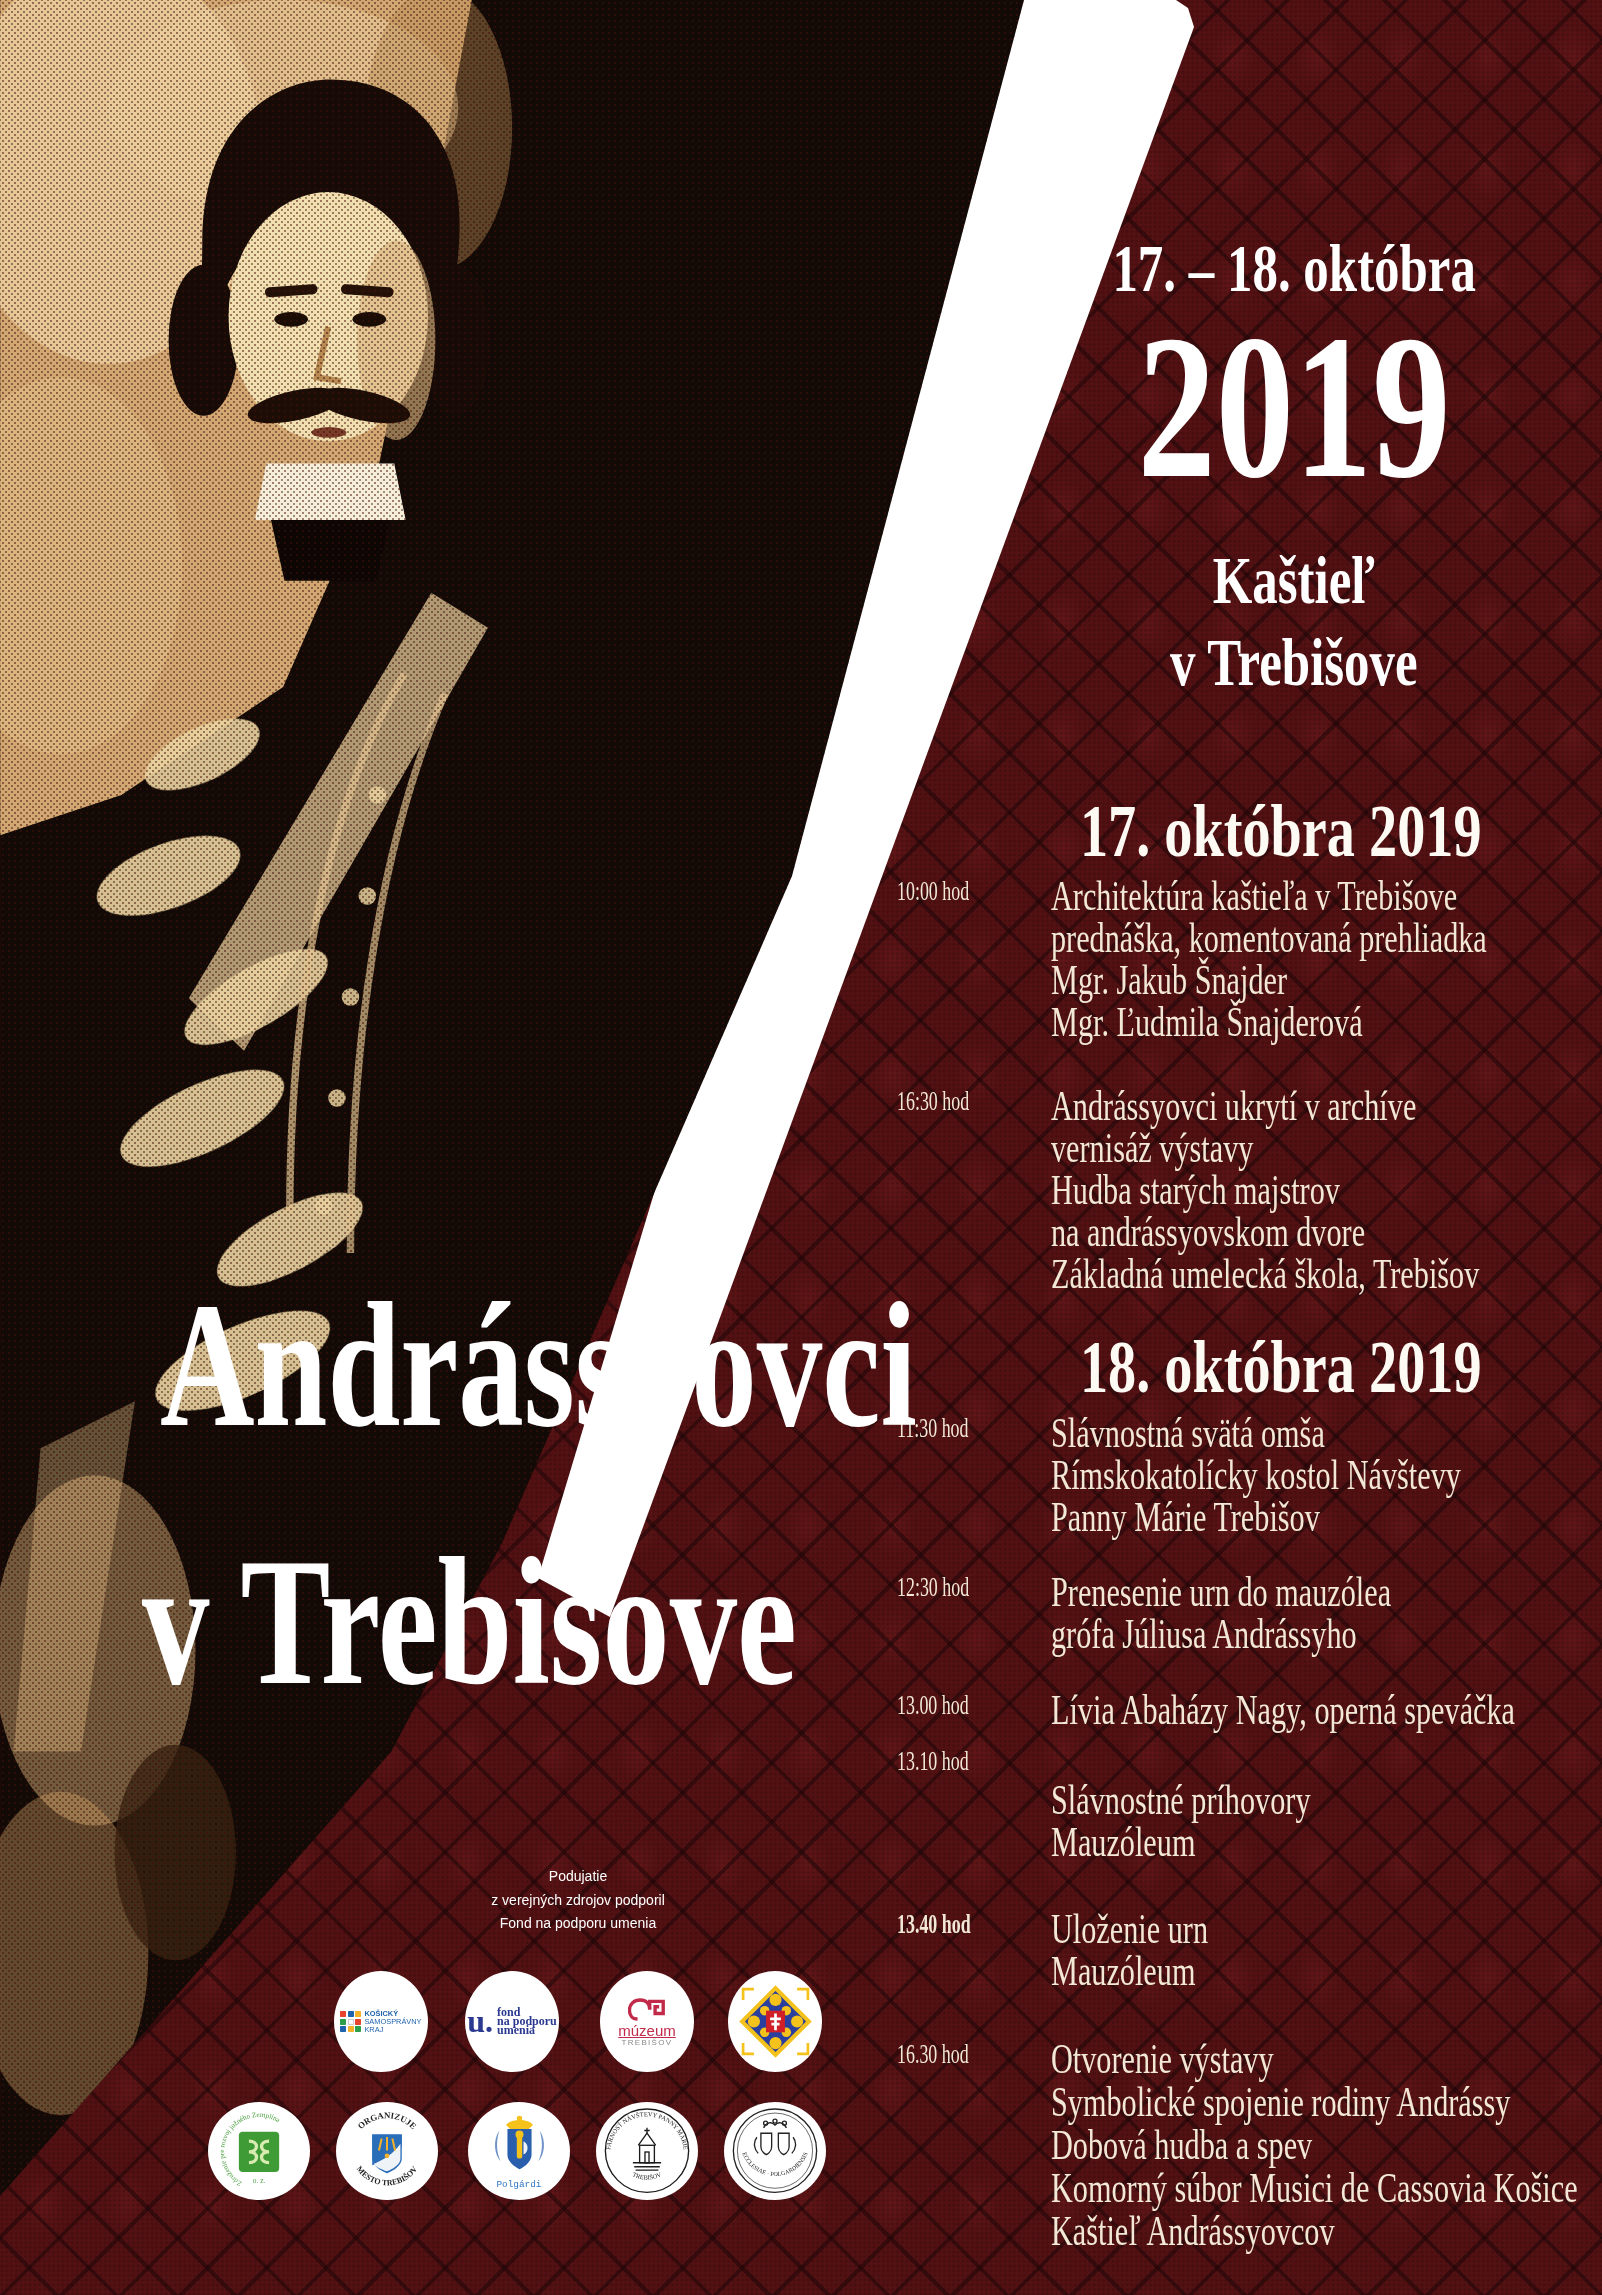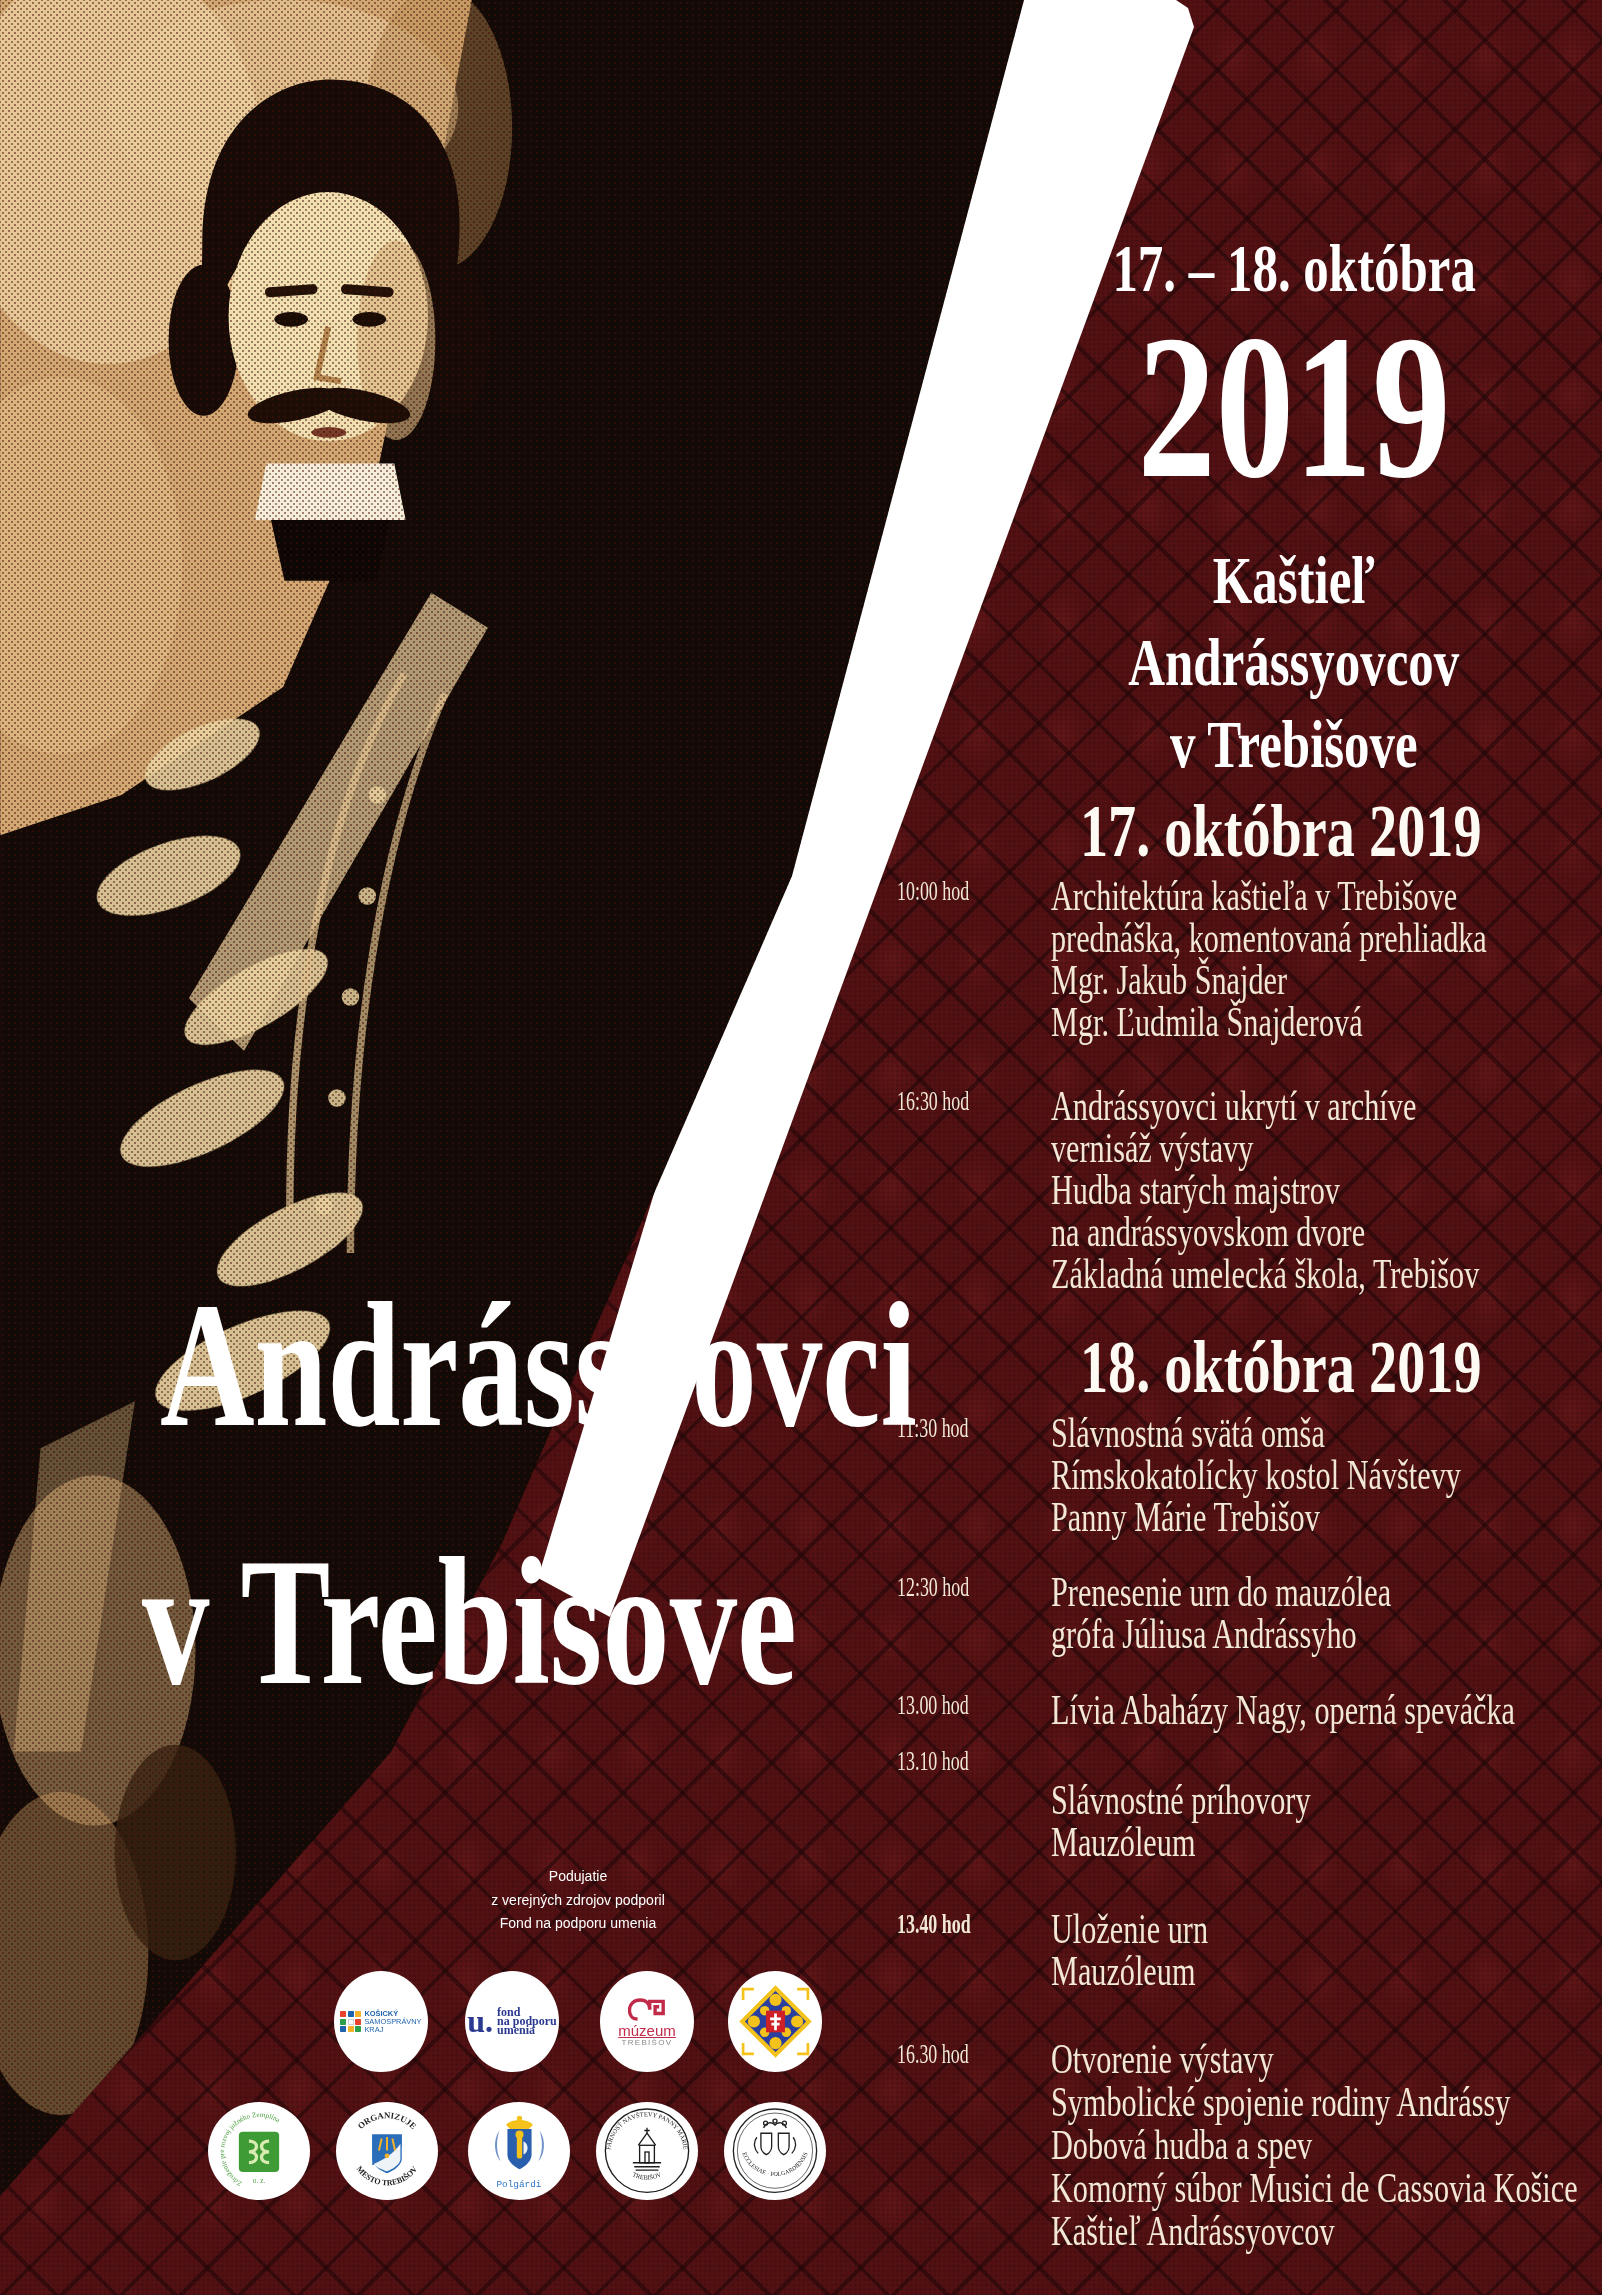--- a/index.html
+++ b/index.html
@@ -131,21 +131,20 @@
       <path d="M60,2150 L200,2080 L120,2600 L20,2600 Z" fill="#e2bb82" opacity="0.4"></path>
     </svg>
     <div class="halftone"></div>
   </div>
 
   <div class="top-block">
     <div class="date-range"><span class="condc">17. – 18. októbra</span></div>
     <div class="year"><span class="condc">2019</span></div>
     <div class="venue">
       <div><span class="condc">Kaštieľ</span></div>
-      <div><span class="condc">Andrássyovcov</span></div>
       <div><span class="condc">v Trebišove</span></div>
     </div>
   </div>
 
   <div class="title title-l1"><span class="condc">Andrássyovci</span></div>
   <div class="title title-l2"><span class="condc">v Trebišove</span></div>
 
   <div class="sch-header" style="top:788px;"><span class="condc">17. októbra 2019</span></div>
 
   <div class="ev-time" style="top:875px;"><span class="condt">10:00 hod</span></div>

